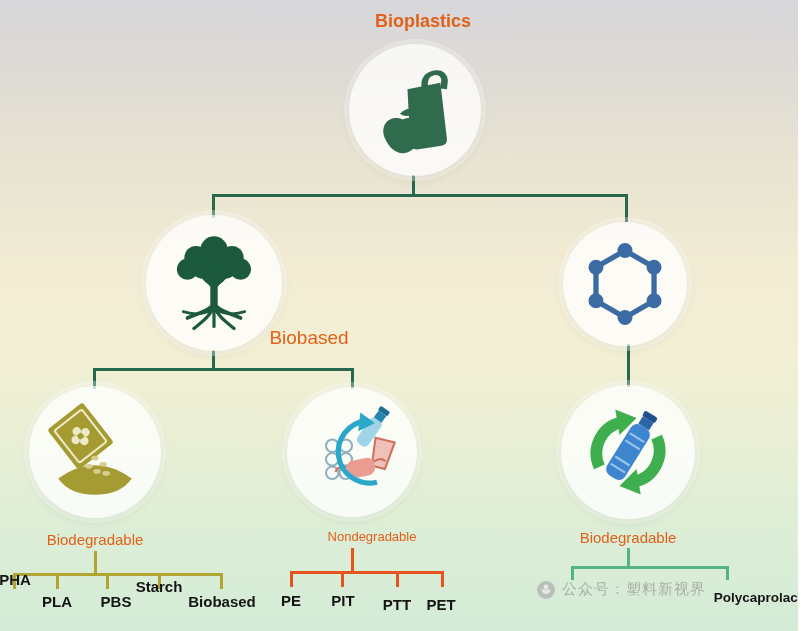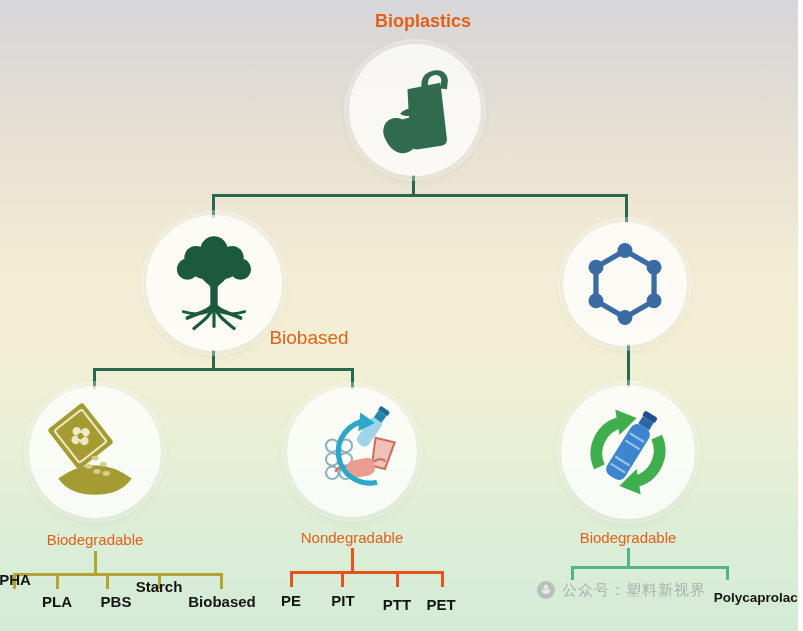--- a/index.html
+++ b/index.html
@@ -31,21 +31,21 @@
   }
   .olabel.wrap{white-space:normal;}
   .leaf{
     position:absolute;transform:translateX(-50%);
     color:#141414;font-weight:bold;font-size:15px;
     text-align:center;white-space:nowrap;
   }
   .leaf.small{font-size:13.5px;}
   .leaf.wrap{white-space:normal;line-height:1.45;}
   .watermark{
-    position:absolute;display:flex;align-items:center;gap:6px;
+    position:absolute;display:flex;gap:6px;
     opacity:0.75;
   }
   .watermark-text{color:#9a9a9a;font-size:15px;letter-spacing:1px;white-space:nowrap;}
 </style>
 </head>
 <body>
 
 <div class="stage">
 
   <div class="line green" style="left:412px;top:175px;width:3px;height:21px"></div>
@@ -202,21 +202,21 @@
         </g>
         <rect x="44" y="14" width="12" height="8" fill="#2a66a8"></rect>
         <rect x="43" y="8" width="14" height="6" rx="2" fill="#1f4f8c"></rect>
       </g>
     </svg>
   </div>
 
   <div class="olabel" style="left:309px;top:327px;font-size:19px">Biobased</div>
 
   <div class="olabel" style="left:95px;top:531px;font-size:15px">Biodegradable</div>
-  <div class="olabel" style="left:352px;top:529px;font-size:15px">Nondegradable</div>
+  <div class="olabel" style="left:372px;top:529px;font-size:13px">Nondegradable</div>
   <div class="olabel" style="left:628px;top:529px;font-size:15px">Biodegradable</div>
 
   <div class="leaf" style="left:15px;top:571px">PHA</div>
   <div class="leaf" style="left:57px;top:593px">PLA</div>
   <div class="leaf" style="left:116px;top:593px">PBS</div>
   <div class="leaf" style="left:159px;top:578px">Starch</div>
   <div class="leaf" style="left:222px;top:593px">Biobased</div>
 
   <div class="leaf" style="left:291px;top:592px">PE</div>
   <div class="leaf" style="left:343px;top:592px">PIT</div>

